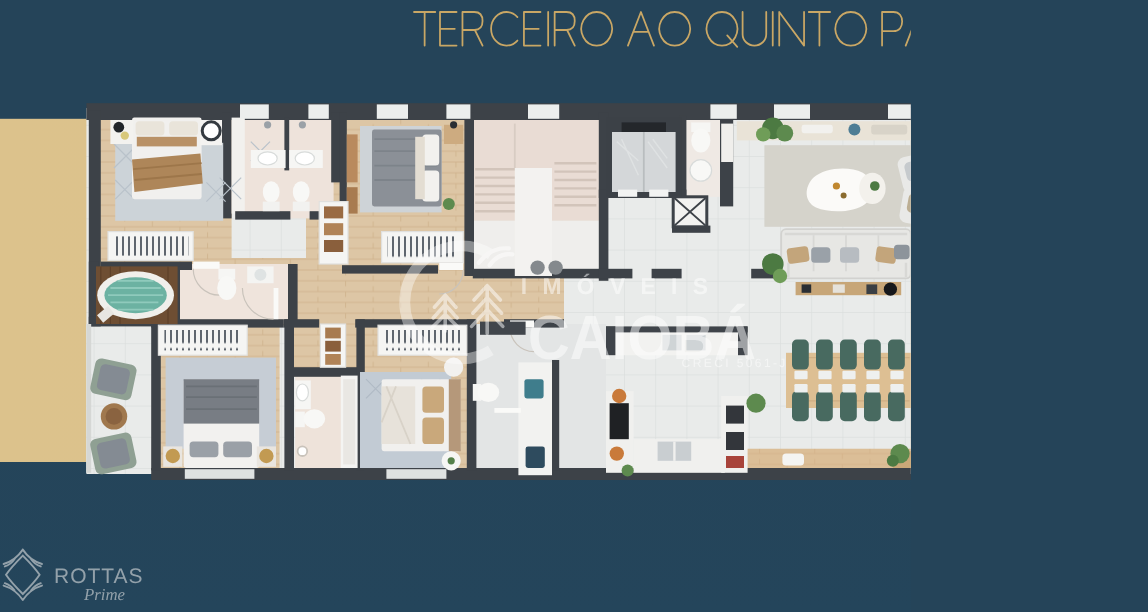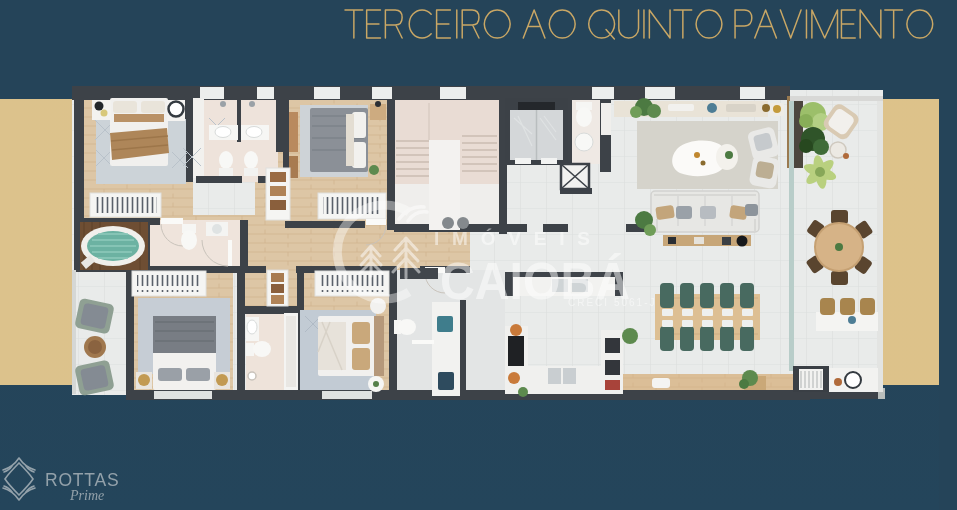--- a/index.html
+++ b/index.html
@@ -1,16 +1,16 @@
 <!DOCTYPE html>
 <html><head>
 <meta charset="utf-8">
 <style>
   html,body{margin:0;padding:0;background:#254459;}
-  .page{position:relative;width:939px;height:510px;overflow:hidden;font-family:"Liberation Sans",sans-serif;}
+  .page{position:relative;width:759px;height:510px;overflow:hidden;font-family:"Liberation Sans",sans-serif;}
 </style>
 </head>
 <body>
 <div class="page">
 <svg width="957" height="510" viewBox="0 0 957 510">
 <defs>
   <linearGradient id="tealbg" x1="0" y1="0" x2="0" y2="1">
     <stop offset="0" stop-color="#254459"></stop>
     <stop offset="0.55" stop-color="#254459"></stop>
     <stop offset="1" stop-color="#24455b"></stop>

